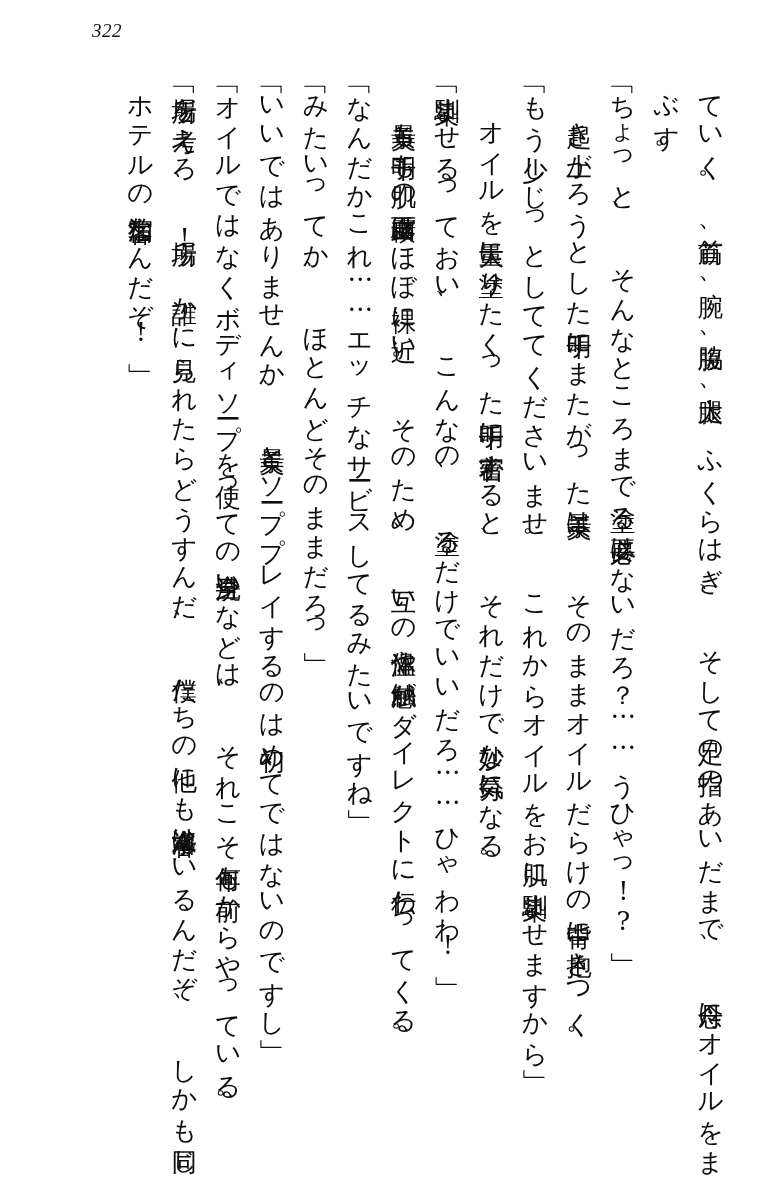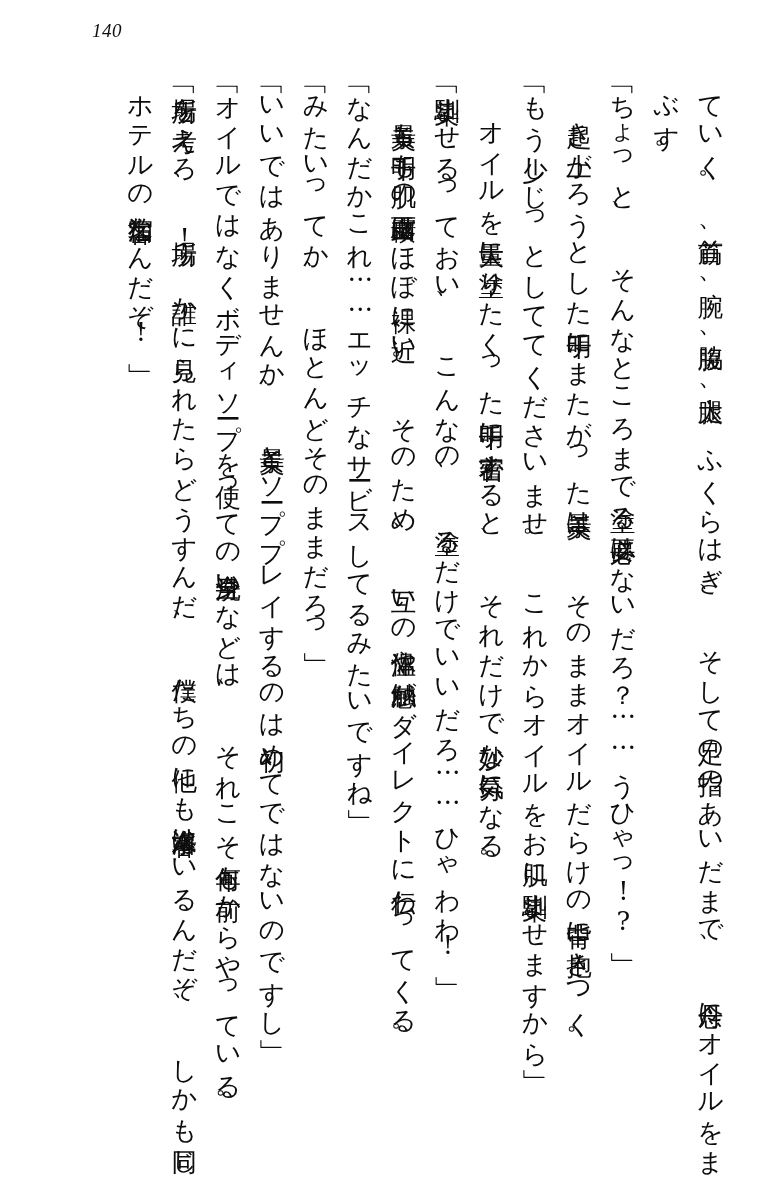--- a/index.html
+++ b/index.html
@@ -54,21 +54,21 @@
   }
   .text-body p + p {
     margin-left: 0;
   }
 </style>
 </head>
 <body>
 
 <div class="page">
 
-  <div class="page-number">140</div>
+  <div class="page-number">322</div>
 
   <div class="text-body">
     <p class="indent">ていく。　首筋、　腕、　脇腹、　太腿、　ふくらはぎ、　そして足の指のあいだまで、　丹念にオイルをまぶす。</p>
     <p>「ちょっと、　そんなところまで塗る必要はないだろ？……うひゃっ!?」</p>
     <p>　起き上がろうとした千明にまたがった美景は、　そのままオイルだらけの背中に抱きつく。</p>
     <p>「もう少しじっとしててくださいませ。　これからオイルをお肌に馴染ませますから」</p>
     <p>　オイルを大量に塗りたくった千明に密着すると、　それだけで妙な気分になる。</p>
     <p>「馴染ませるっておい、　こんなの、　塗るだけでいいだろ……ひゃわわ!」</p>
     <p>　美景も千明も肌の露出面積はほぼ裸に近い。　そのため、　互いの体温や感触がダイレクトに伝わってくる。</p>
     <p>「なんだかこれ……エッチなサービスしてるみたいですね」</p>

